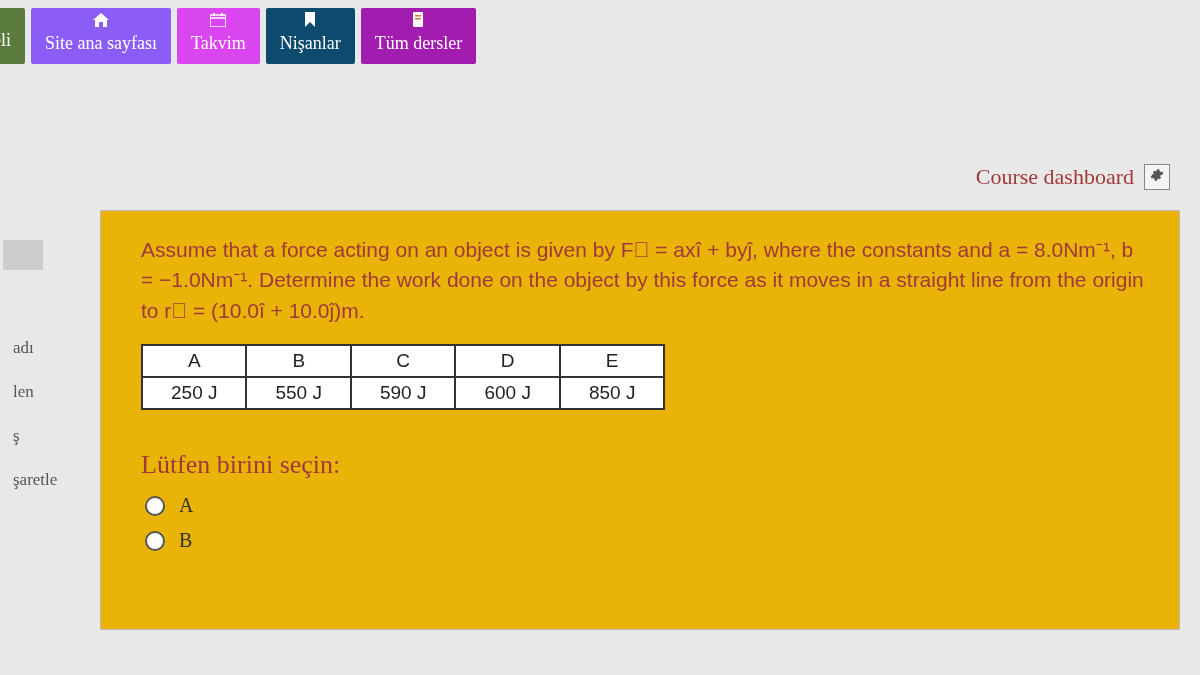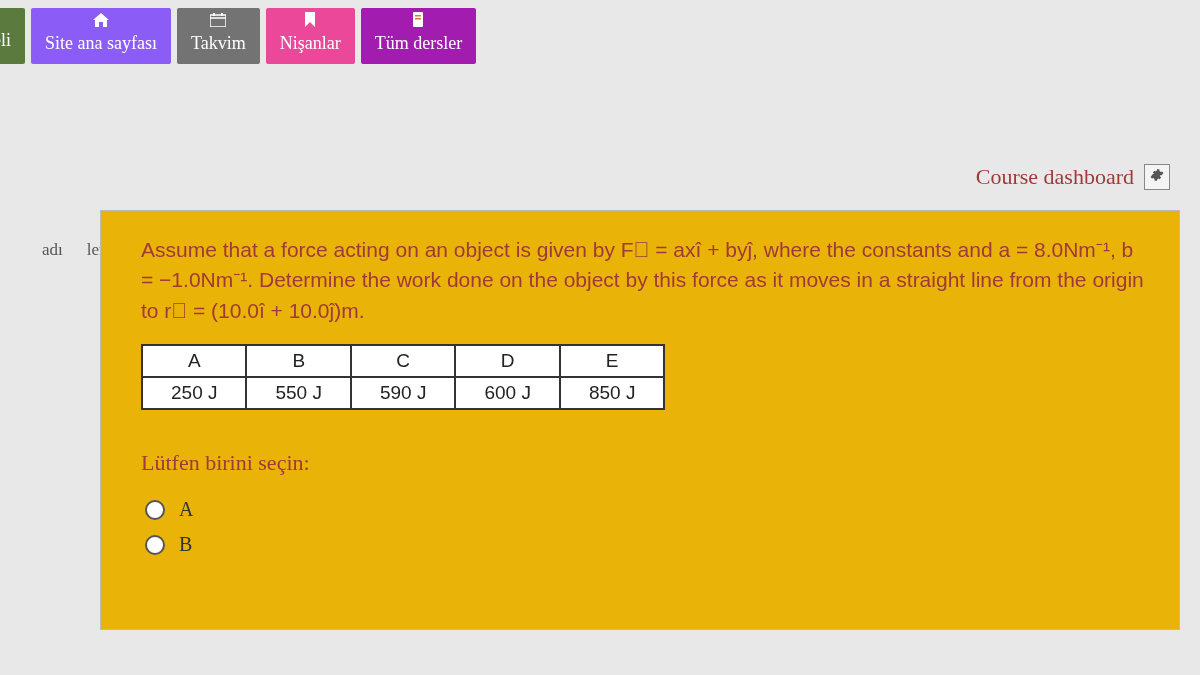--- a/index.html
+++ b/index.html
@@ -26,39 +26,39 @@
     font-size: 18px;
     padding: 4px 14px 10px 14px;
     border-radius: 2px;
     cursor: pointer;
     min-height: 56px;
     font-family: Georgia, serif;
   }
   .nav-btn .ic { font-size: 14px; margin-bottom: 2px; }
   .nav-neli   { background:#5a7a3e; padding-top:18px; }
   .nav-home   { background:#8b5cf6; }
-  .nav-cal    { background:#737373;justify-content:flex-end; }
-  .nav-book   { background:#ec4899; }
+  .nav-cal    { background:#d946ef;justify-content:flex-end; }
+  .nav-book   { background:#0c4a6e; }
   .nav-all    { background:#a21caf; }
   .dash-row {
     display:flex; justify-content:flex-end; align-items:center;
     padding: 80px 30px 20px 4px;
     gap:10px;
   }
   .dash-text { color:#a03a3a; font-size:22px; }
   .gear-box {
     width:26px; height:26px; border:1px solid #888;
     display:flex; align-items:center; justify-content:center;
     font-size:14px; color:#555; background:#f4f4f4;
     cursor:pointer;
   }
   .main-wrap { display:flex; }
   .sidebar {
-    width:60px; padding:30px 0 0 4px;
-    display:flex; flex-direction:row; gap:24px;
+    width:60px; padding:30px 0 0 13px;
+    display:flex; flex-direction:column; gap:24px;
     color:#555; font-size:17px; align-items:flex-start;
   }
   .sidebar .blank {
     width:40px; height:30px; background:#ccc; margin-left:-10px;
   }
   .question-box {
     background:#eab308;
     border:1px solid #bbb;
     margin: 0 20px 0 40px;
     padding: 24px 28px 30px 40px;
@@ -79,21 +79,21 @@
     font-family: 'Comic Sans MS', cursive, sans-serif;
     font-size:19px;
   }
   table.ans td {
     border:2px solid #333;
     padding:4px 28px;
     text-align:center;
     background:#fff;
   }
   .choose-label {
-    color:#a03a3a; font-size:22px; margin-bottom:22px;
+    color:#a03a3a; font-size:26px; margin-bottom:14px;
     font-family: Georgia, serif;
   }
   .opt {
     display:flex; align-items:center; gap:14px;
     margin:6px 0 12px 4px;
     font-size:20px; color:#333;
   }
   .radio {
     width:20px; height:20px; border:2px solid #555; border-radius:50%;
     background:#fff; cursor:pointer;

